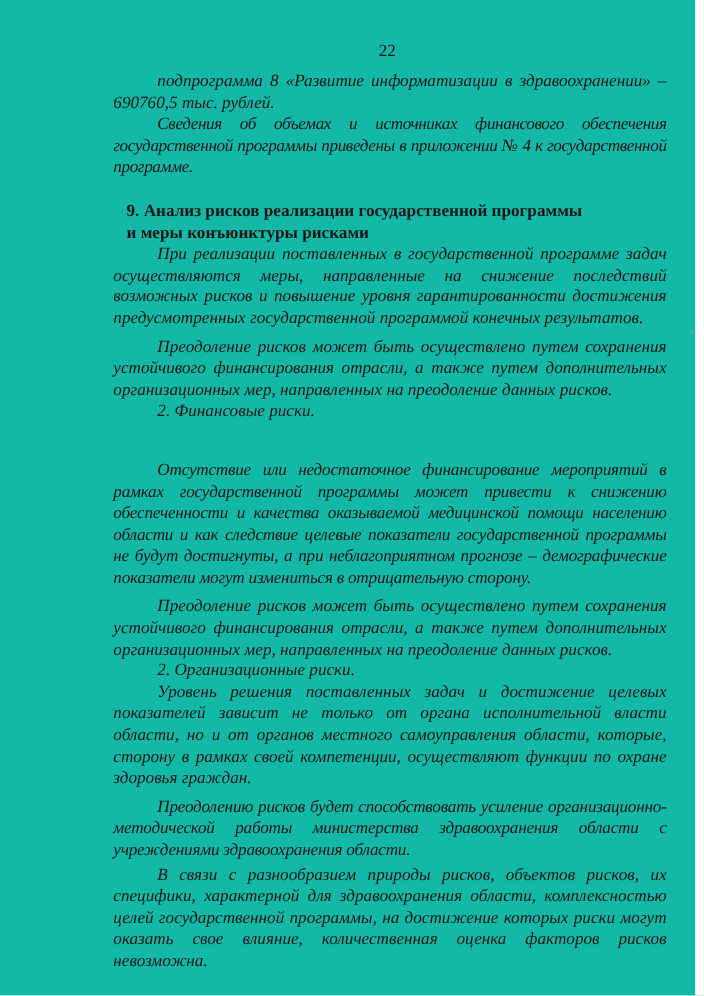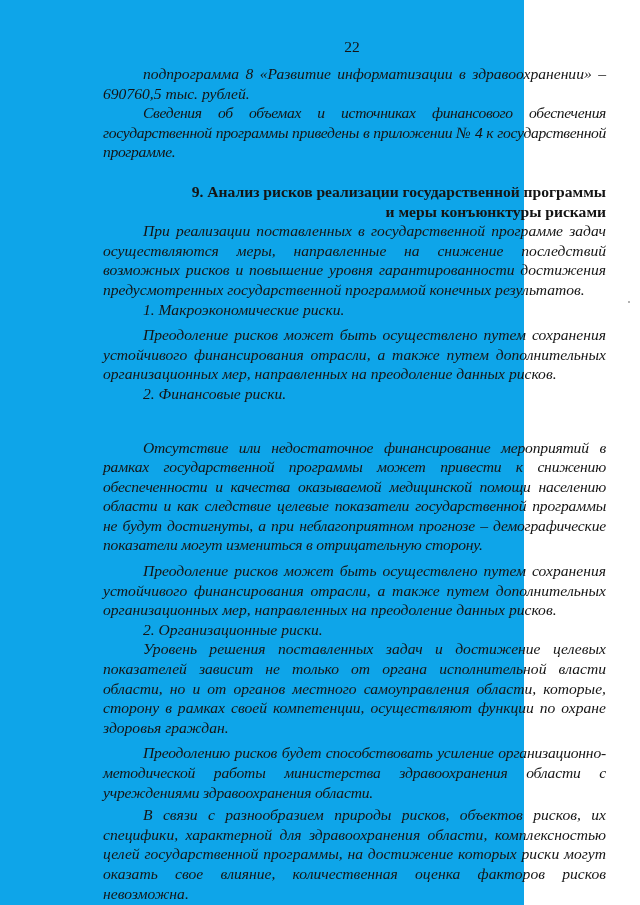--- a/index.html
+++ b/index.html
@@ -12,23 +12,23 @@
       height: 905px;
       position: relative;
       overflow: hidden;
       font-family: "Liberation Serif", "DejaVu Serif", serif;
       color: #141414;
     }
     .page {
       position: absolute;
       left: 0;
       top: 0;
-      width: 524px;
+      width: 632px;
       height: 905px;
-      background: #0ea5e9;
+      background: #14b8a6;
     }
     .page-number {
       position: absolute;
       top: 37px;
       left: 0;
       width: 704px;
       text-align: center;
       font-size: 15.5px;
       line-height: 19px;
     }
@@ -52,21 +52,21 @@
     }
     .content p.cond2 {
       letter-spacing: -0.2px;
       margin-top: 34px;
     }
     .content h2 {
       margin: 20px 0 0 0;
       font-size: 15.6px;
       line-height: 19.6px;
       font-weight: bold;
-      text-align: right;
+      text-align: left;
       padding-left: 12px;
     }
     .content h2 span {
       display: block;
     }
     .content p.gap {
       margin-top: 6px;
     }
     .content p.gap-sm {
       margin-top: 3px;
@@ -88,21 +88,20 @@
   <div class="content">
     <p>подпрограмма 8 «Развитие информатизации в здравоохранении» – 690760,5 тыс. рублей.</p>
     <p class="cond">Сведения об объемах и источниках финансового обеспечения государственной программы приведены в приложении № 4 к государственной программе.</p>
 
     <h2>
       <span>9. Анализ рисков реализации государственной программы</span>
       <span>и меры конъюнктуры рисками</span>
     </h2>
 
     <p>При реализации поставленных в государственной программе задач осуществляются меры, направленные на снижение последствий возможных рисков и повышение уровня гарантированности достижения предусмотренных государственной программой конечных результатов.</p>
-    <p>1. Макроэкономические риски.</p>
     <p class="gap">Преодоление рисков может быть осуществлено путем сохранения устойчивого финансирования отрасли, а также путем дополнительных организационных мер, направленных на преодоление данных рисков.</p>
     <p>2. Финансовые риски.</p>
     <p class="cond2">Отсутствие или недостаточное финансирование мероприятий в рамках государственной программы может привести к снижению обеспеченности и качества оказываемой медицинской помощи населению области и как следствие целевые показатели государственной программы не будут достигнуты, а при неблагоприятном прогнозе – демографические показатели могут измениться в отрицательную сторону.</p>
     <p class="gap">Преодоление рисков может быть осуществлено путем сохранения устойчивого финансирования отрасли, а также путем дополнительных организационных мер, направленных на преодоление данных рисков.</p>
     <p>2. Организационные риски.</p>
     <p>Уровень решения поставленных задач и достижение целевых показателей зависит не только от органа исполнительной власти области, но и от органов местного самоуправления области, которые, сторону в рамках своей компетенции, осуществляют функции по охране здоровья граждан.</p>
     <p class="gap cond2">Преодолению рисков будет способствовать усиление организационно-методической работы министерства здравоохранения области с учреждениями здравоохранения области.</p>
     <p class="gap-sm">В связи с разнообразием природы рисков, объектов рисков, их специфики, характерной для здравоохранения области, комплексностью целей государственной программы, на достижение которых риски могут оказать свое влияние, количественная оценка факторов рисков невозможна.</p>
   </div>
 

